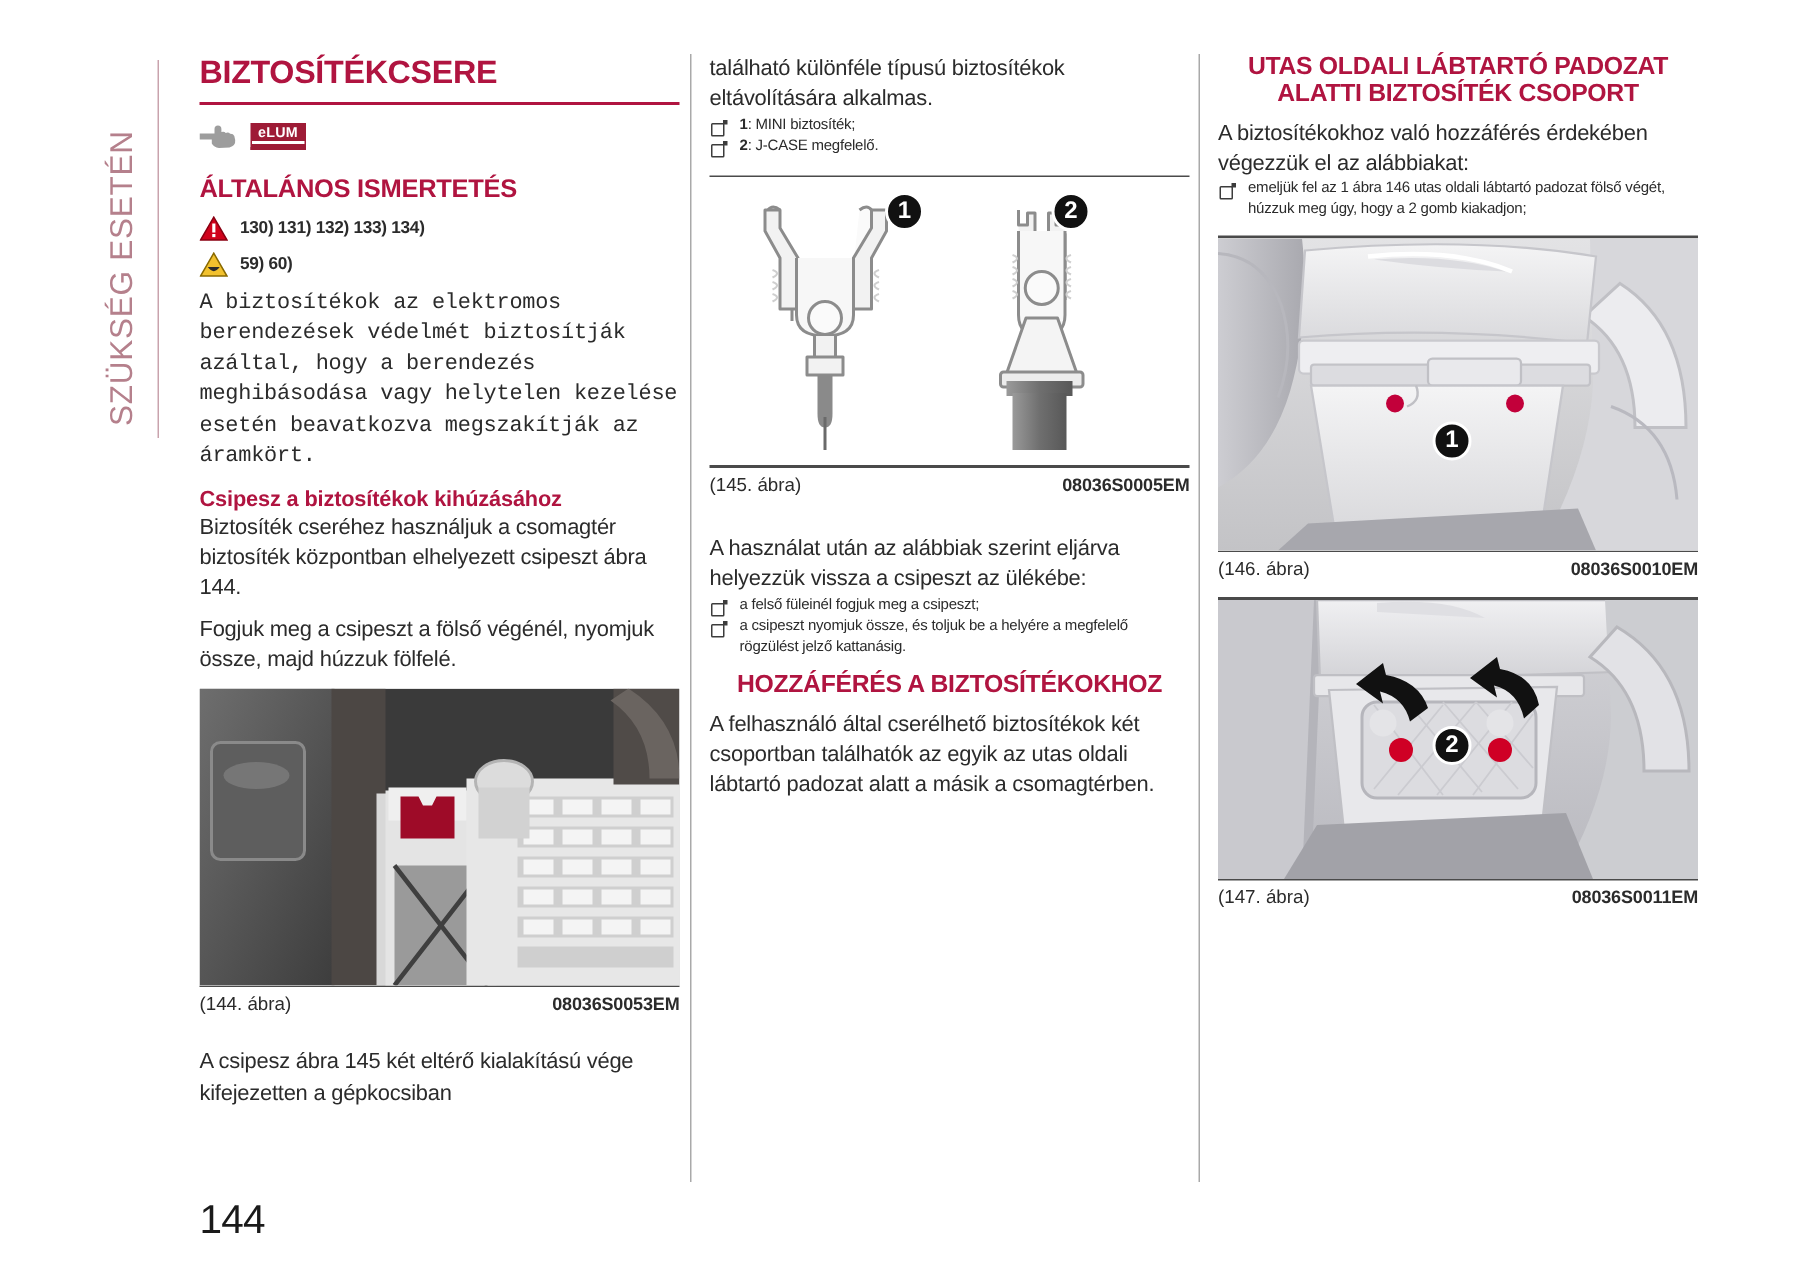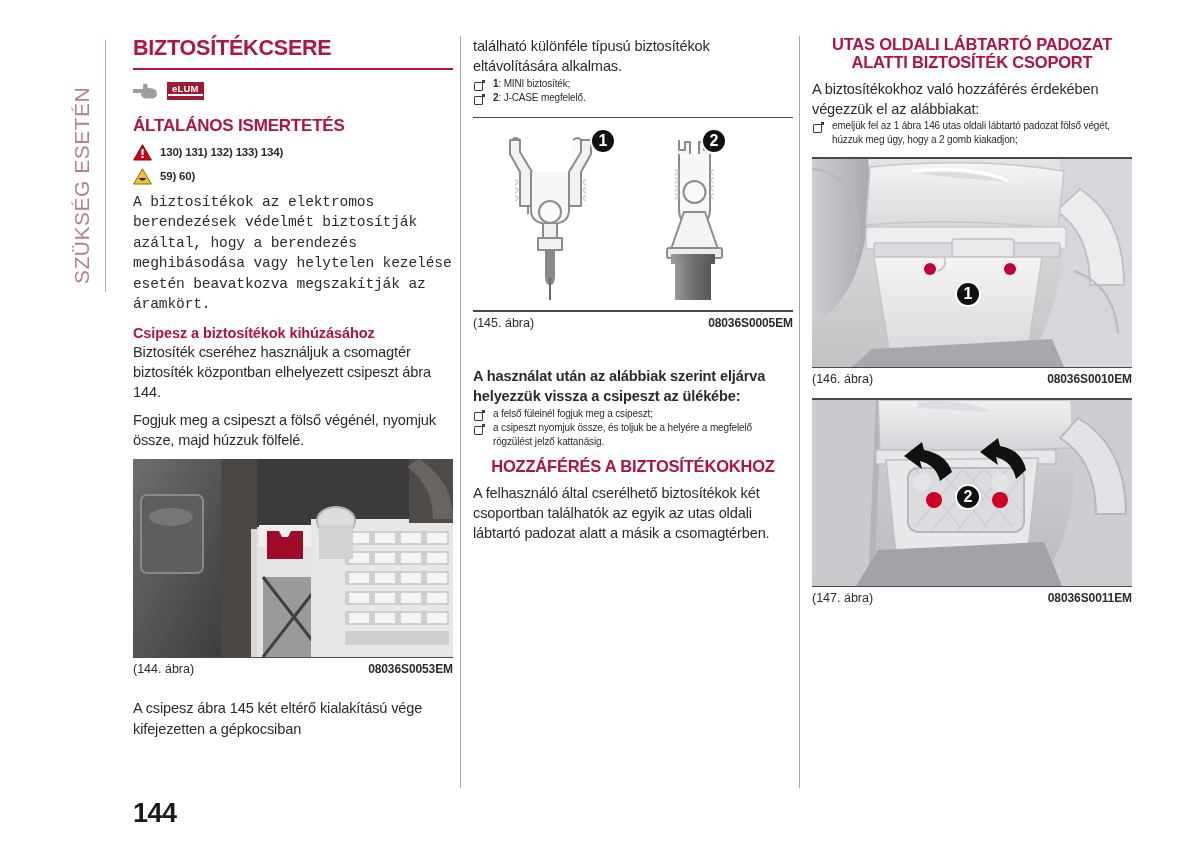--- a/index.html
+++ b/index.html
@@ -220,21 +220,21 @@
     align-items: center;
     justify-content: center;
     border: 2px solid #fff;
   }
 
   
   .page-num {
     position: absolute;
     left: 133px; bottom: 18px;
     font-size: 27px;
-    font-weight: bold;
+    font-weight: normal;
     color: #1a1a1a;
     letter-spacing: -0.5px;
   }
 </style>
 </head>
 <body>
 
 <div class="page">
 
   <div class="side-tab">
@@ -427,21 +427,21 @@
         <div class="circ" style="left:117px; top:10px;">1</div>
         <div class="circ" style="left:228px; top:10px;">2</div>
       </div>
       <div class="fig-rule-bot"></div>
       <div class="fig-caption">
         <span>(145. ábra)</span>
         <span class="code">08036S0005EM</span>
       </div>
     </div>
 
-    <p class="body tight" style="margin-top:36px;font-weight:bold;">A használat után az alábbiak szerint eljárva helyezzük vissza a csipeszt az ülékébe:</p>
+    <p class="body tight" style="margin-top:26px;">A használat után az alábbiak szerint eljárva helyezzük vissza a csipeszt az ülékébe:</p>
 
     <ul class="sq-list">
       <li>
         <span class="sq"></span>
         <span>a felső füleinél fogjuk meg a csipeszt;</span>
       </li>
       <li>
         <span class="sq"></span>
         <span>a csipeszt nyomjuk össze, és toljuk be a helyére a megfelelő rögzülést jelző kattanásig.</span>
       </li>

